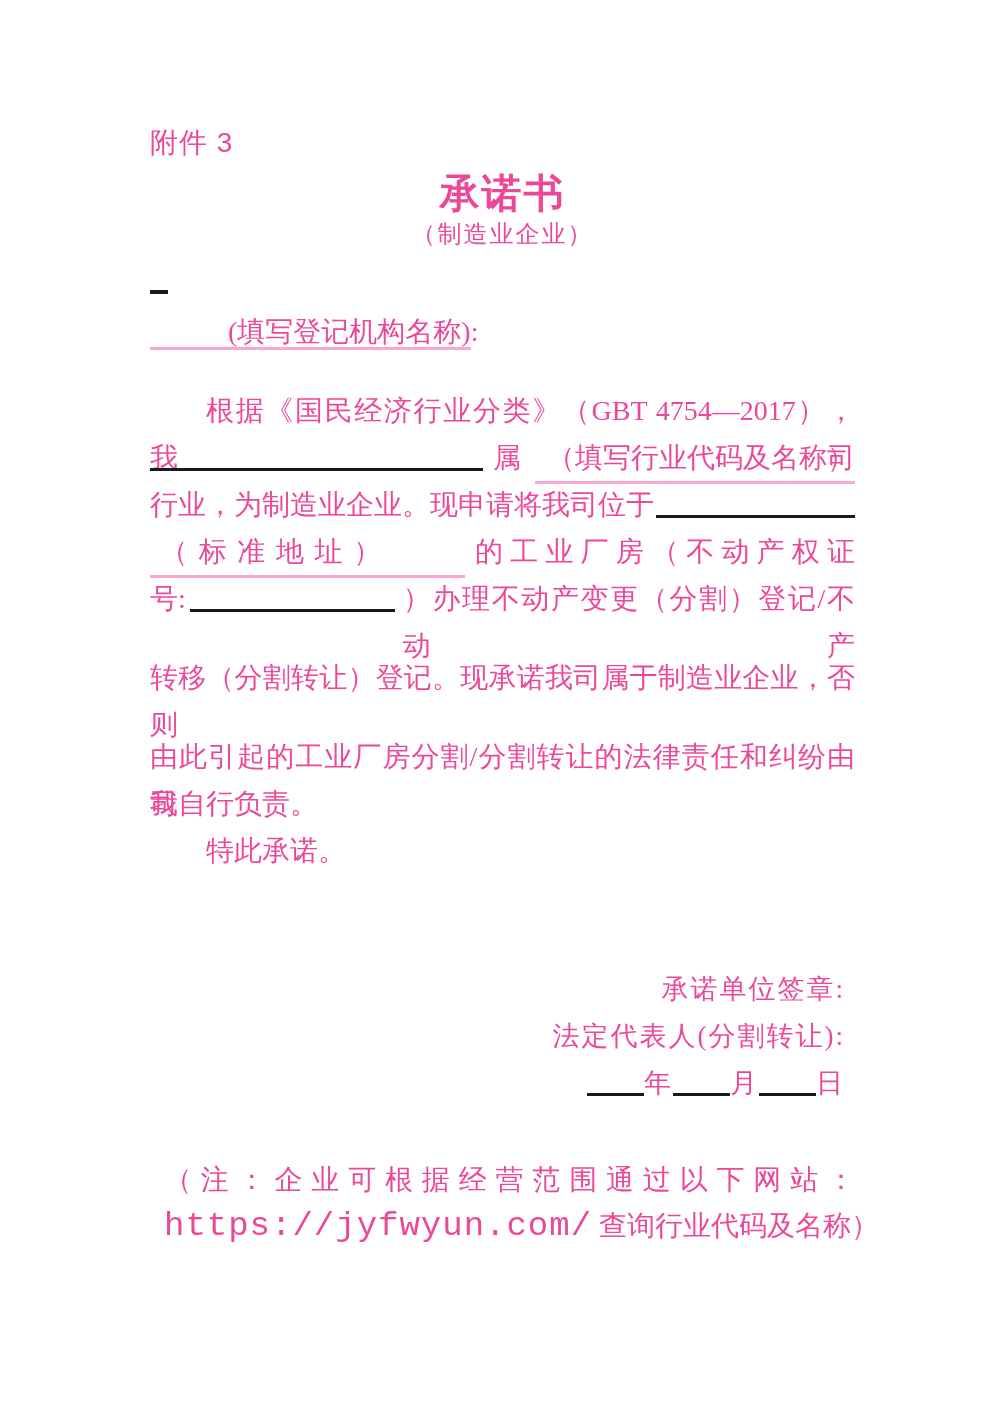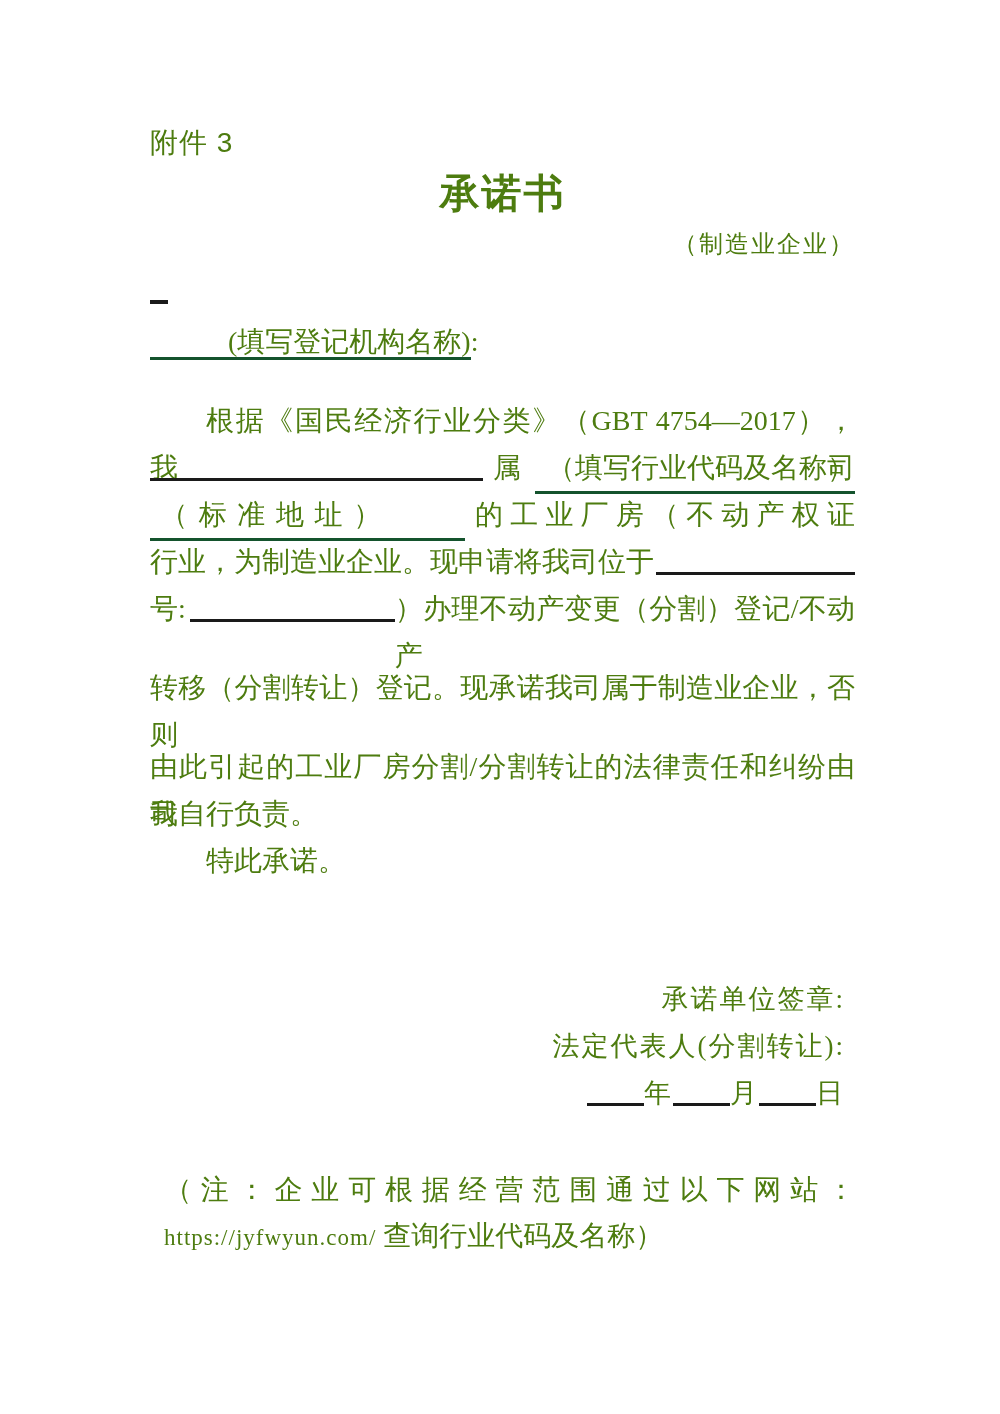--- a/index.html
+++ b/index.html
@@ -6,41 +6,41 @@
     margin: 0; padding: 0;
     width: 1000px; height: 1414px;
     background: #ffffff;
     overflow: hidden;
   }
   .page {
     position: relative;
     width: 1000px; height: 1414px;
     box-sizing: border-box;
     padding: 126px 145px 0 150px;
-    color: #4d7c0f;
+    color: #ec4899;
     font-family: "Liberation Serif", "DejaVu Serif", serif;
   }
   .attachment {
     font-family: "Liberation Sans", "DejaVu Sans", sans-serif;
     font-size: 28px;
     font-weight: 500;
     line-height: 34px;
     letter-spacing: 1px;
   }
   .doc-title {
     margin-top: 10px;
     text-align: center;
     font-size: 40px;
     font-weight: 700;
     line-height: 48px;
     letter-spacing: 2px;
   }
   .doc-subtitle {
-    margin-top: 10px;
-    text-align: right;
+    margin-top: 0;
+    text-align: center;
     font-size: 24px;
     line-height: 32px;
     letter-spacing: 2px;
   }
   .dash-row { margin-top: 32px; height: 10px; }
   .stray-dash {
     display: inline-block;
     width: 18px; height: 0;
     border-top: 4px solid #1a1a1a;
     vertical-align: middle;
@@ -62,21 +62,21 @@
     margin-top: 32px;
   }
   .stretch {
     flex: 1;
     text-align: justify;
     text-align-last: justify;
     margin-left: 10px;
     white-space: normal;
   }
   .ul {
-    border-bottom: 3px solid #14532d;
+    border-bottom: 3px solid #f9a8d4;
     padding-bottom: 0px;
   }
   .blank {
     display: inline-block;
     border-bottom: 3px solid #1a1a1a;
     position: relative;
     top: 4px;
     height: 0;
   }
   .addr {
@@ -110,22 +110,22 @@
     line-height: 46px;
     white-space: nowrap;
     margin-left: 14px;
   }
   .note-justify {
     text-align: justify;
     text-align-last: justify;
     white-space: normal;
   }
   .url {
-    font-family: Liberation Serif, serif;
-    font-size: 23px;
+    font-family: Liberation Mono, monospace;
+    font-size: 34px;
     letter-spacing: 1px;
   }
 </style>
 </head>
 <body>
 
 <div class="page">
 
   <div class="attachment">附件 3</div>
 
@@ -145,33 +145,33 @@
 
     <div class="line jline indent2">根据《国民经济行业分类》（GBT 4754—2017），我司</div>
 
     <div class="line fline">
       <span class="blank" style="flex:1"></span>
       <span style="margin-left:10px">属</span>
       <span class="ul" style="margin-left:14px; padding-left:12px">（填写行业代码及名称）</span>
     </div>
 
     <div class="line fline">
+      <span>行业，为制造业企业。现申请将我司位于</span>
+      <span class="blank" style="flex:1; margin-left:2px"></span>
+    </div>
+
+    <div class="line fline">
       <span class="ul addr">（标准地址）</span>
       <span class="stretch">的工业厂房（不动产权证</span>
     </div>
 
     <div class="line fline">
-      <span>行业，为制造业企业。现申请将我司位于</span>
-      <span class="blank" style="flex:1; margin-left:2px"></span>
-    </div>
-
-    <div class="line fline">
       <span>号:</span>
       <span class="blank" style="width:205px; margin-left:4px"></span>
-      <span class="stretch" style="margin-left:0">）办理不动产变更（分割）登记/不动产</span>
+      <span class="stretch" style="margin-left:8px">）办理不动产变更（分割）登记/不动产</span>
     </div>
 
     <div class="line jline">转移（分割转让）登记。现承诺我司属于制造业企业，否则</div>
 
     <div class="line jline">由此引起的工业厂房分割/分割转让的法律责任和纠纷由我</div>
 
     <div class="line">司自行负责。</div>
 
     <div class="line indent2">特此承诺。</div>
 

